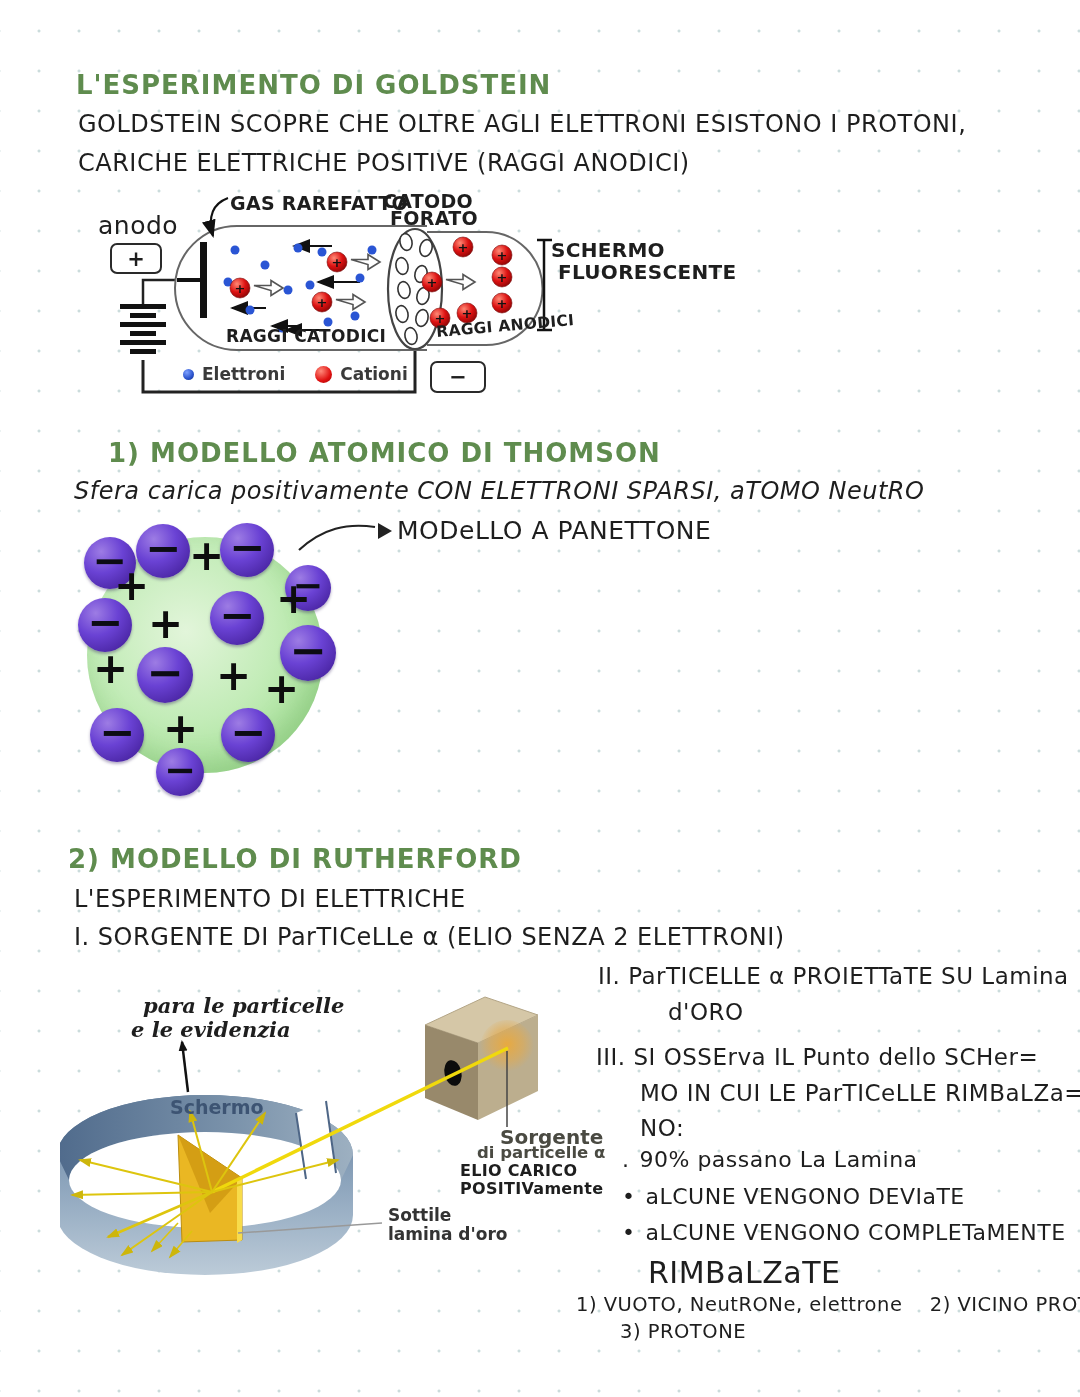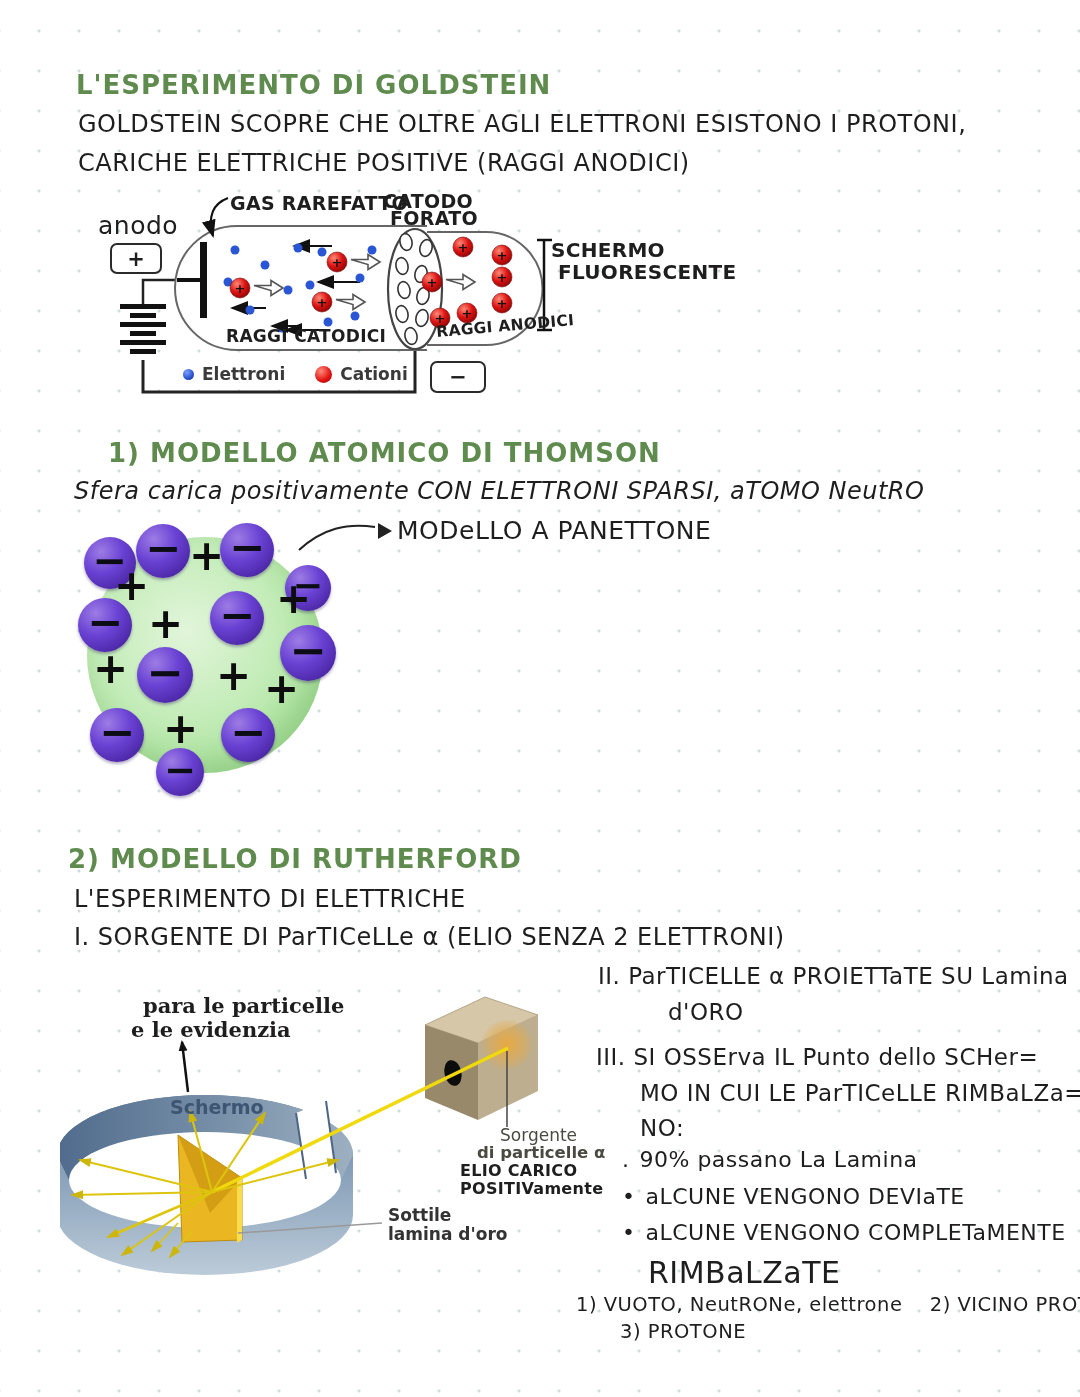--- a/index.html
+++ b/index.html
@@ -29,21 +29,21 @@
   .tball{
     position:absolute;border-radius:50%;display:flex;align-items:center;justify-content:center;
     background:radial-gradient(circle at 33% 28%, #9d7ce4 0%, #6a42d4 42%, #4d28a8 78%, #3c1e8c 100%);
     box-shadow:0 2px 3px rgba(40,20,90,.35);
   }
   .tball span{font-weight:900;color:#0c0c14;line-height:1;margin-top:-4px;}
   .tplus{position:absolute;font-weight:700;font-size:42px;color:#0d0d0d;line-height:1;}
   .tri-right{display:inline-block;width:0;height:0;border-top:8px solid transparent;
     border-bottom:8px solid transparent;border-left:14px solid #222;margin-right:5px;}
   .bullet-row{position:absolute;display:flex;gap:10px;font-size:22px;letter-spacing:.5px;font-weight:500;}
-  .cursive{font-family:"DejaVu Serif",serif;font-weight:600;letter-spacing:0;}
+  .cursive{font-family:"DejaVu Serif",serif;font-style:italic;font-weight:600;letter-spacing:0;}
 </style>
 </head>
 <body>
 
 <div class="abs green" style="left:76px;top:70px;font-size:26px;">L'ESPERIMENTO DI GOLDSTEIN</div>
 <div class="abs hw" style="left:78px;top:110px;font-size:24px;">GOLDSTEIN SCOPRE CHE OLTRE AGLI ELETTRONI ESISTONO I PROTONI,</div>
 <div class="abs hw" style="left:78px;top:149px;font-size:24px;">CARICHE ELETTRICHE POSITIVE (RAGGI ANODICI)</div>
 
 <svg class="abs" style="left:60px;top:190px;" width="700" height="215" viewBox="0 0 700 215">
   <defs>
@@ -288,21 +288,21 @@
     <line x1="132" y1="246" x2="110" y2="272" stroke-width="1.6" marker-end="url(#mY)"></line>
   </g>
 
   <line x1="128" y1="107" x2="122" y2="57" stroke="#111" stroke-width="2.5" marker-end="url(#mBk)"></line>
   <line x1="178" y1="248" x2="322" y2="238" stroke="#999" stroke-width="1.5"></line>
 </svg>
 
 <div class="abs cursive" style="left:143px;top:993px;font-size:21px;">para le particelle</div>
 <div class="abs cursive" style="left:131px;top:1017px;font-size:21px;">e le evidenzia</div>
 <div class="abs" style="left:170px;top:1096px;font-size:19px;font-weight:700;color:#3d5473;">Schermo</div>
-<div class="abs" style="left:500px;top:1125px;font-size:17px;font-weight:400;color:#4a4a42;">Sorgente</div>
+<div class="abs" style="left:500px;top:1125px;font-size:20px;font-weight:700;color:#4a4a42;">Sorgente</div>
 <div class="abs" style="left:477px;top:1143px;font-size:16.5px;font-weight:600;color:#4a4a42;">di particelle α</div>
 <div class="abs lbl" style="left:460px;top:1161px;font-size:16px;">ELIO CARICO</div>
 <div class="abs lbl" style="left:460px;top:1179px;font-size:16px;">POSITIVamente</div>
 <div class="abs" style="left:388px;top:1205px;font-size:17px;font-weight:700;color:#333;">Sottile</div>
 <div class="abs" style="left:388px;top:1224px;font-size:17px;font-weight:700;color:#333;">lamina d'oro</div>
 
 <div class="abs hw" style="left:598px;top:963px;font-size:23px;">II. ParTICELLE α PROIETTaTE SU Lamina</div>
 <div class="abs hw" style="left:640px;top:999px;font-size:23px;margin-left:28px;">d'ORO</div>
 <div class="abs hw" style="left:596px;top:1044px;font-size:23px;">III. SI OSSErva IL Punto dello SCHer=</div>
 <div class="abs hw" style="left:640px;top:1080px;font-size:23px;">MO IN CUI LE ParTICeLLE RIMBaLZa=</div>

